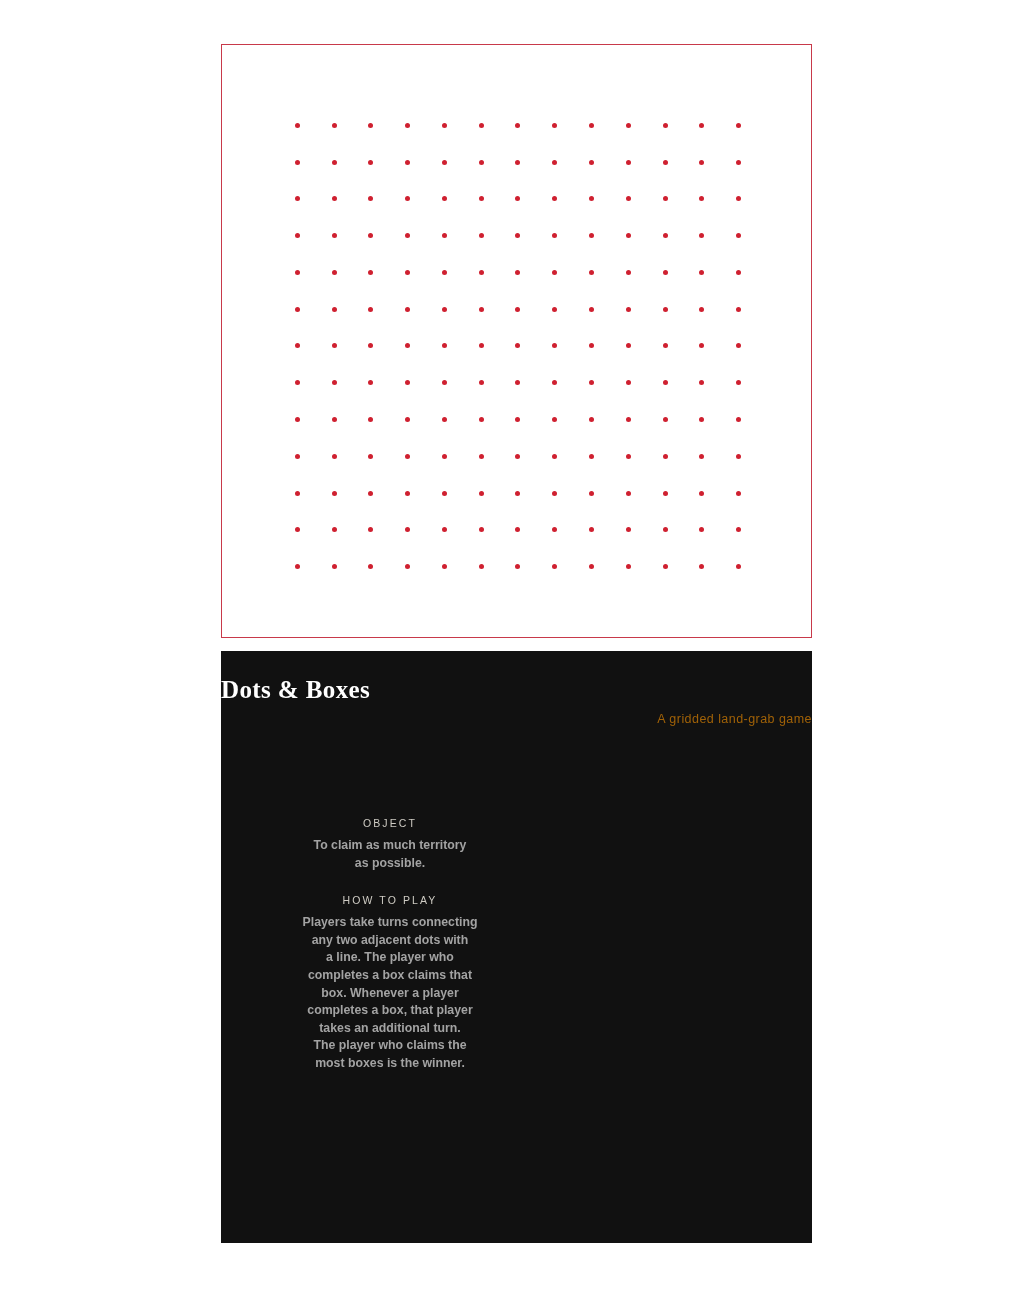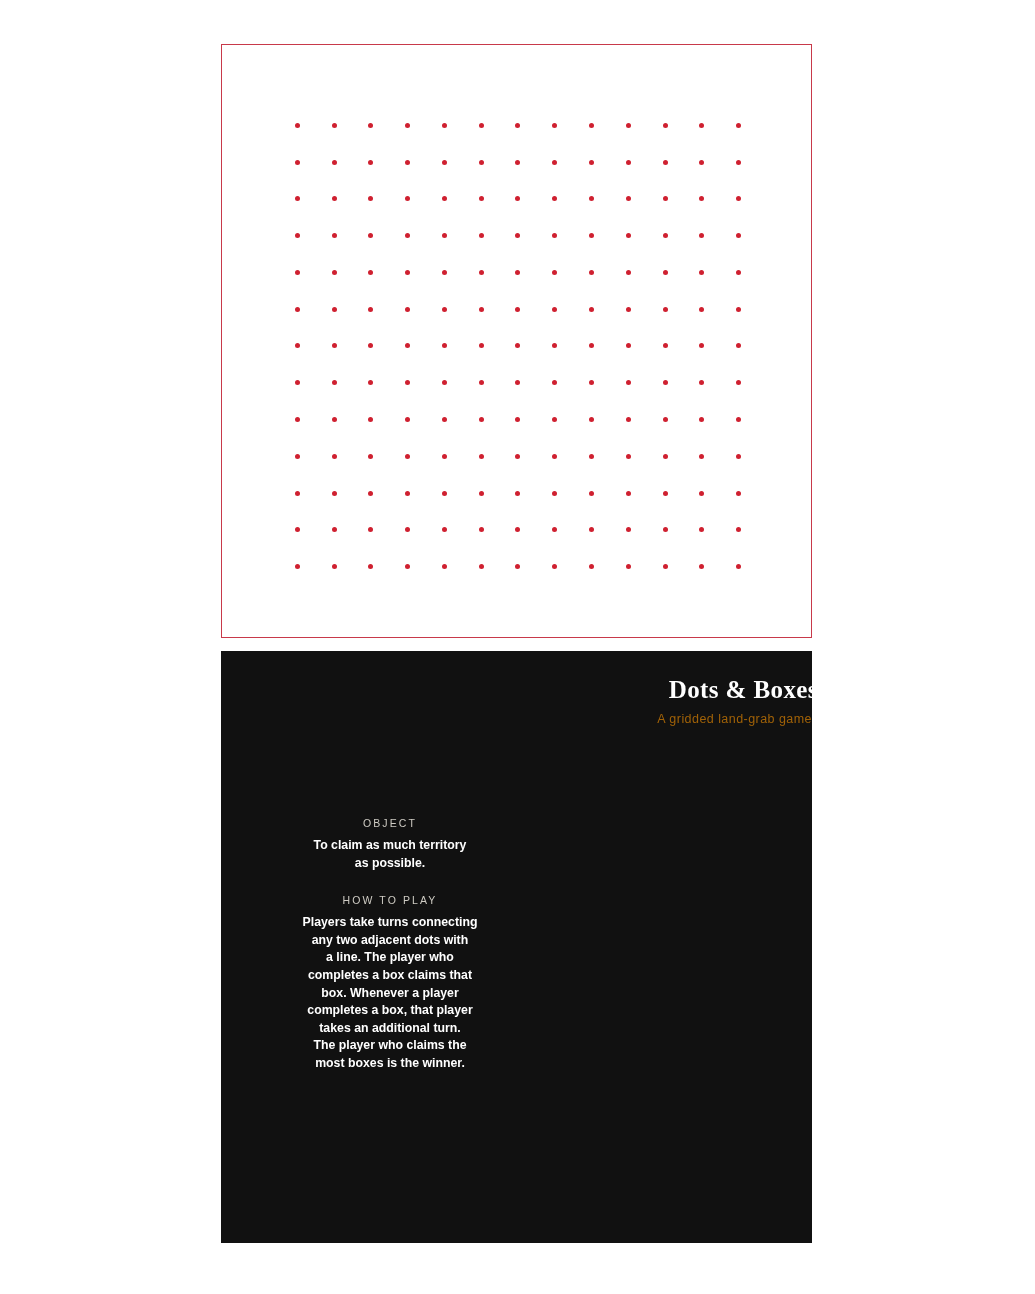--- a/index.html
+++ b/index.html
@@ -58,23 +58,23 @@
     top: 651px;
     width: 591px;
     height: 592px;
     background: #111111;
     color: #f3f1ec;
     box-sizing: border-box;
   }
   #rules-title {
     position: absolute;
     top: 25px;
-    left: 6px;
+    left: 0;
     width: 100%;
-    text-align: right;
+    text-align: left;
     font-family: "Liberation Serif", serif;
     font-size: 25px;
     font-weight: 700;
     letter-spacing: 0.4px;
     color: #ffffff;
   }
   #rules-subtitle {
     position: absolute;
     top: 61px;
     left: 0;
@@ -94,21 +94,21 @@
   }
   .section-head {
     font-size: 10.5px;
     letter-spacing: 2.1px;
     color: #cfccc4;
     margin-bottom: 8px;
   }
   .section-body {
     font-size: 12.3px;
     line-height: 17.6px;
-    color: #ffffff;
+    color: #a3a3a3;
     font-weight: 600;
     margin: 0 0 22px 0;
     white-space: pre-line;
   }
   .section-body.last { margin-bottom: 0; }
 </style>
 </head>
 <body>
 
 <div id="game-sheet">

